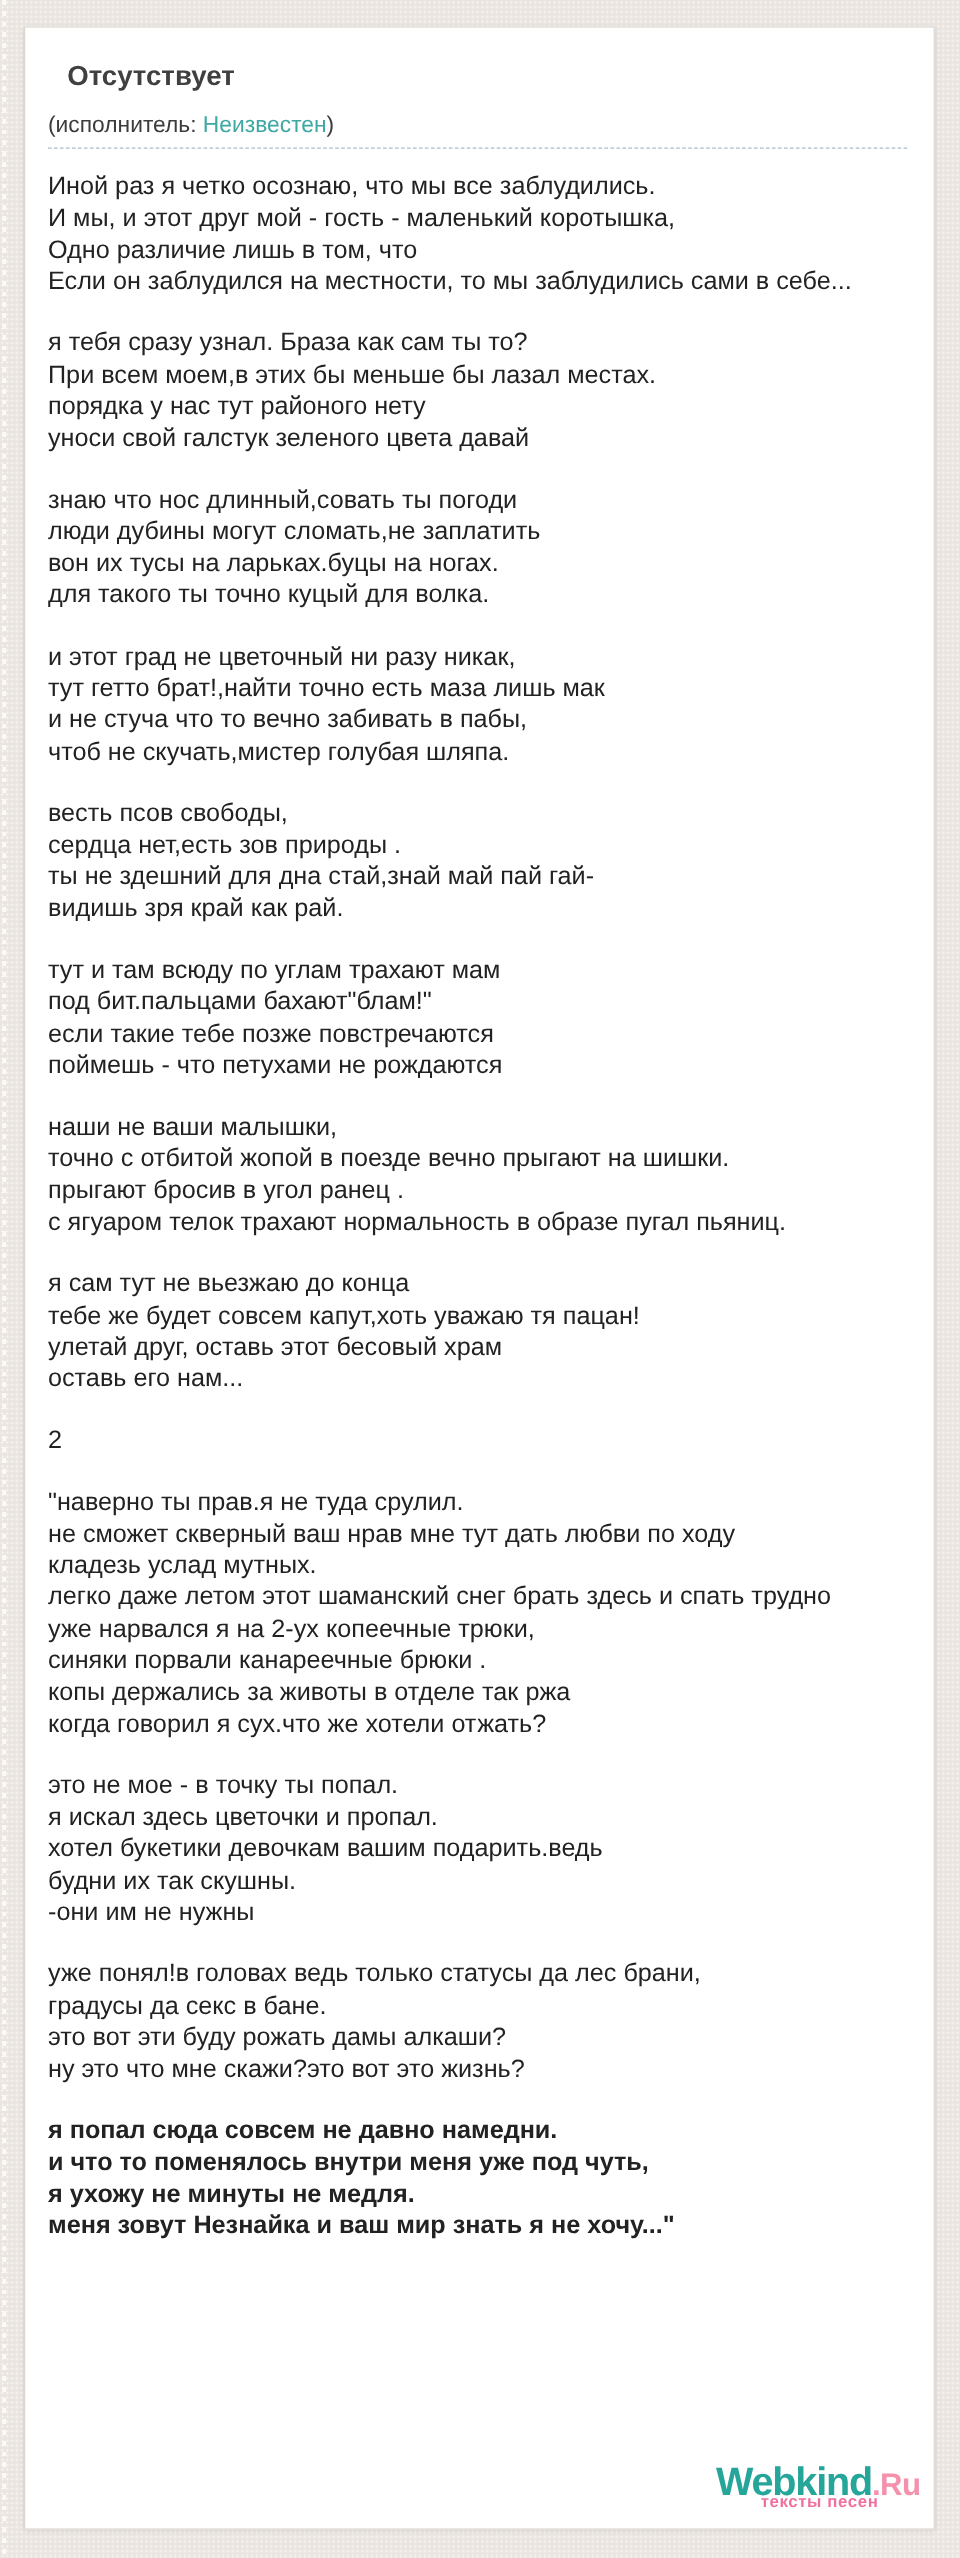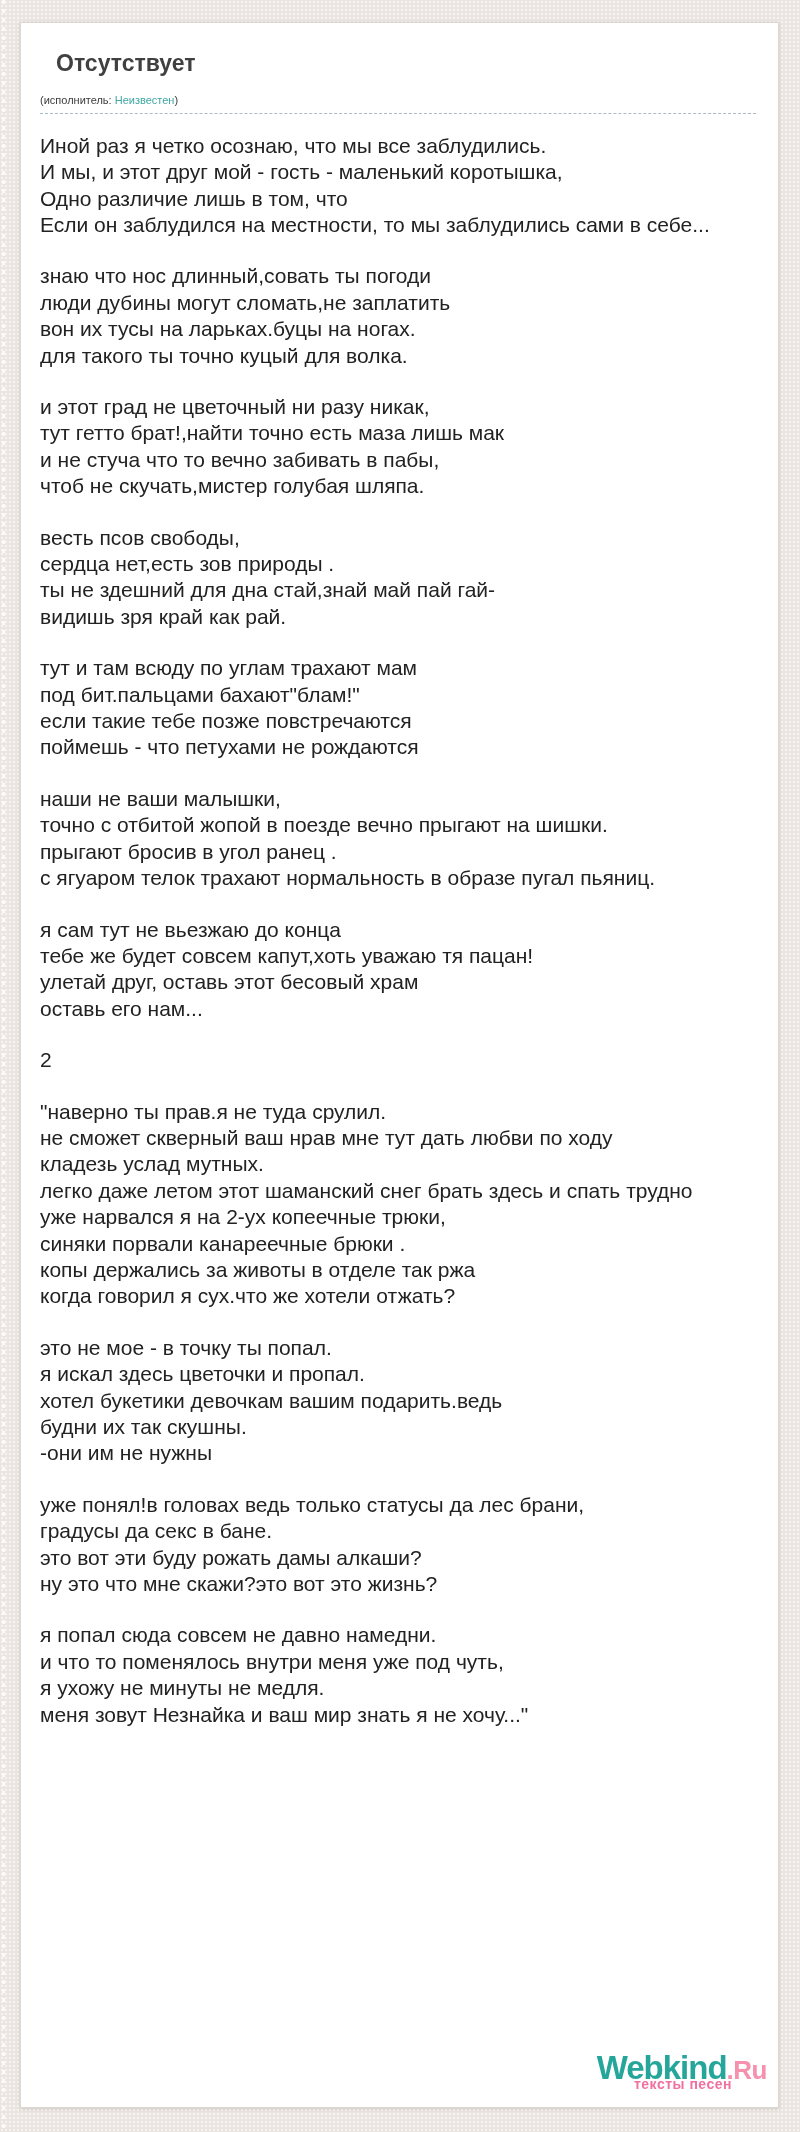--- a/index.html
+++ b/index.html
@@ -40,40 +40,41 @@
   }
   h1.song-title {
     margin: 16px;
     font-size: 23px;
     line-height: 1.25;
     font-weight: bold;
     color: #404040;
   }
   .artist-line {
     margin-top: 3px;
-    font-size: 11px;
+    font-size: 19px;
     color: #3c3c3c;
   }
   .artist-link {
     color: #3fa8a3;
     text-decoration: none;
     cursor: pointer;
   }
   .lyrics {
     margin-top: 19px;
     font-size: 21px;
     line-height: 26.4px;
     color: #222222;
   }
   .lyrics p.stanza {
     margin: 0 0 25px 0;
     white-space: pre-line;
   }
   .lyrics p.stanza:last-child {
     margin-bottom: 0;
+    font-weight: bold;
   }
   .logo {
     position: absolute;
     right: 11px;
     bottom: 16px;
     text-align: right;
     line-height: 1;
     cursor: pointer;
     user-select: none;
     margin-top: 19px;
@@ -110,20 +111,24 @@
       <span>(исполнитель:</span>
       <a class="artist-link">Неизвестен</a><span>)</span>
     </div>
   </div>
 
   <div class="lyrics">
       <p class="stanza">Иной раз я четко осознаю, что мы все заблудились.
 И мы, и этот друг мой - гость - маленький коротышка,
 Одно различие лишь в том, что
 Если он заблудился на местности, то мы заблудились сами в себе...</p>
+      <p class="stanza">я тебя сразу узнал. Браза как сам ты то?
+При всем моем,в этих бы меньше бы лазал местах.
+порядка у нас тут районого нету
+уноси свой галстук зеленого цвета давай</p>
       <p class="stanza">знаю что нос длинный,совать ты погоди
 люди дубины могут сломать,не заплатить
 вон их тусы на ларьках.буцы на ногах.
 для такого ты точно куцый для волка.</p>
       <p class="stanza">и этот град не цветочный ни разу никак,
 тут гетто брат!,найти точно есть маза лишь мак
 и не стуча что то вечно забивать в пабы,
 чтоб не скучать,мистер голубая шляпа.</p>
       <p class="stanza">весть псов свободы,
 сердца нет,есть зов природы .

